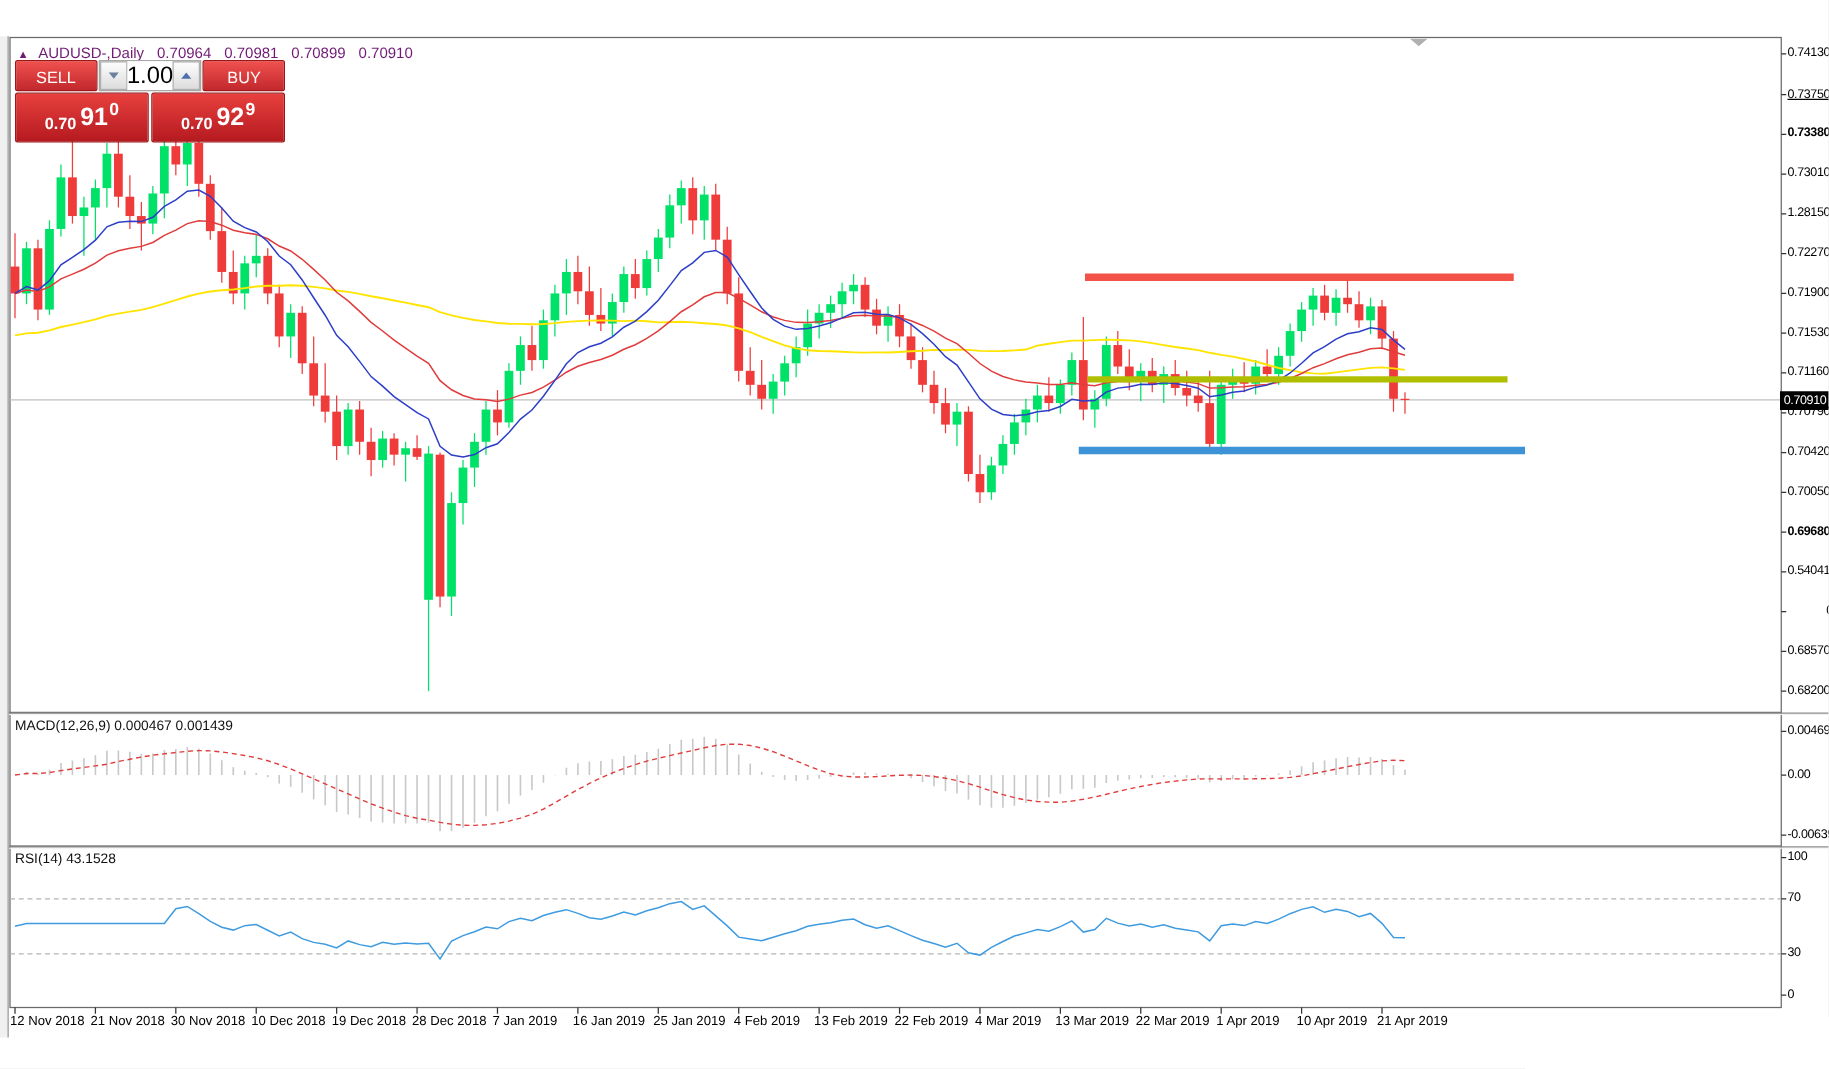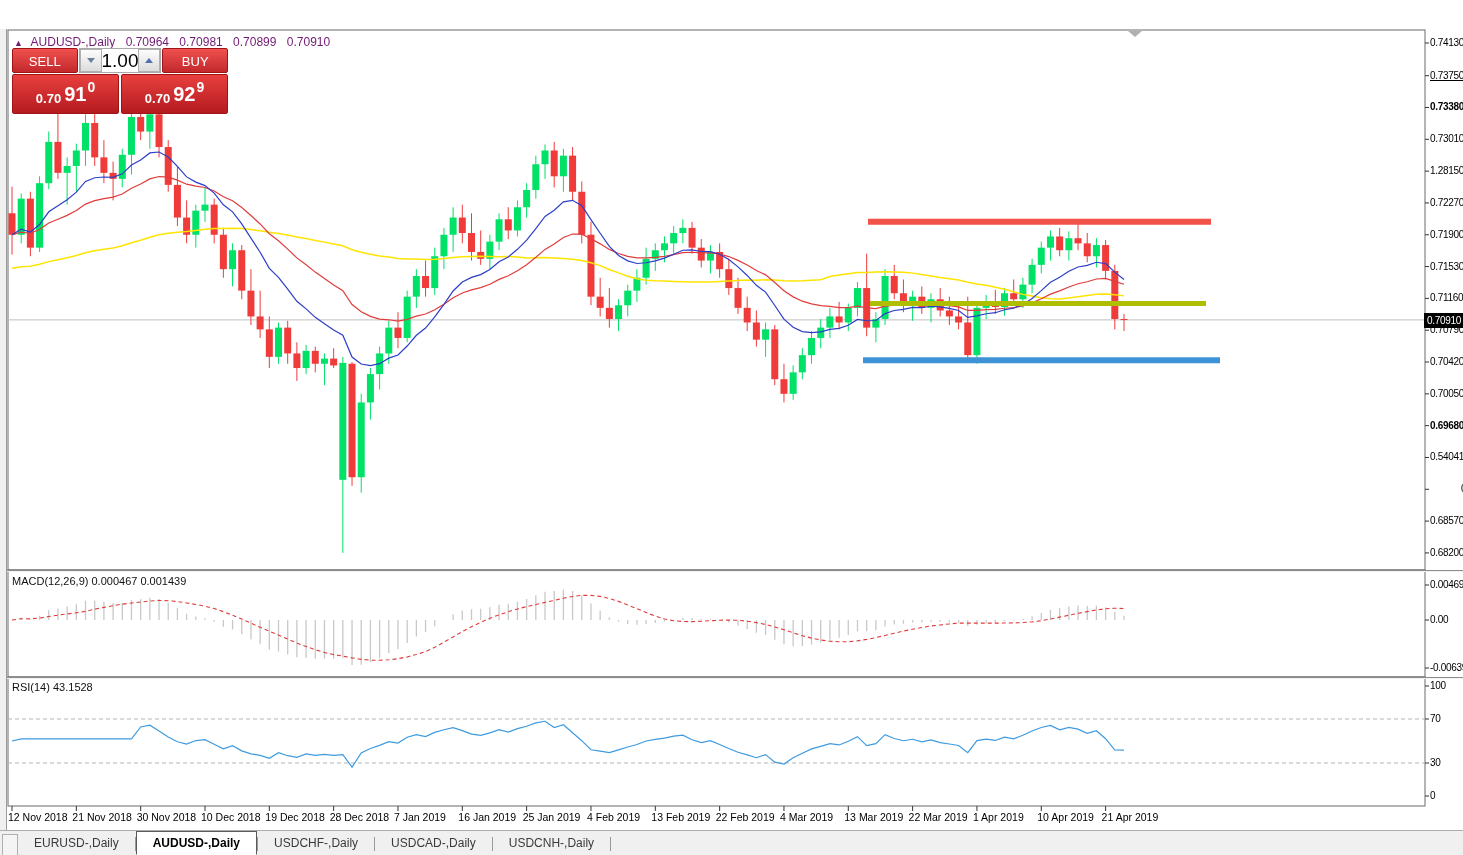--- a/index.html
+++ b/index.html
@@ -588,26 +588,13 @@
       <div class="dtlbl" style="left:651.3px;">13 Feb 2019</div>
       <div class="dtlbl" style="left:715.63px;">22 Feb 2019</div>
       <div class="dtlbl" style="left:779.9599999999999px;">4 Mar 2019</div>
       <div class="dtlbl" style="left:844.29px;">13 Mar 2019</div>
       <div class="dtlbl" style="left:908.62px;">22 Mar 2019</div>
       <div class="dtlbl" style="left:972.9499999999999px;">1 Apr 2019</div>
       <div class="dtlbl" style="left:1037.28px;">10 Apr 2019</div>
       <div class="dtlbl" style="left:1101.61px;">21 Apr 2019</div>
     </div>
 
-  <div id="bottom-tabs">
-      <div class="sym-stub"></div>
-      <div class="sym-tab">EURUSD-,Daily</div>
-      <div class="sym-sep"></div>
-      <div class="sym-tab active">AUDUSD-,Daily</div>
-      <div class="sym-sep"></div>
-      <div class="sym-tab">USDCHF-,Daily</div>
-      <div class="sym-sep"></div>
-      <div class="sym-tab">USDCAD-,Daily</div>
-      <div class="sym-sep"></div>
-      <div class="sym-tab">USDCNH-,Daily</div>
-      <div class="sym-sep"></div>
-    </div>
 </div>
 
 </body></html>

